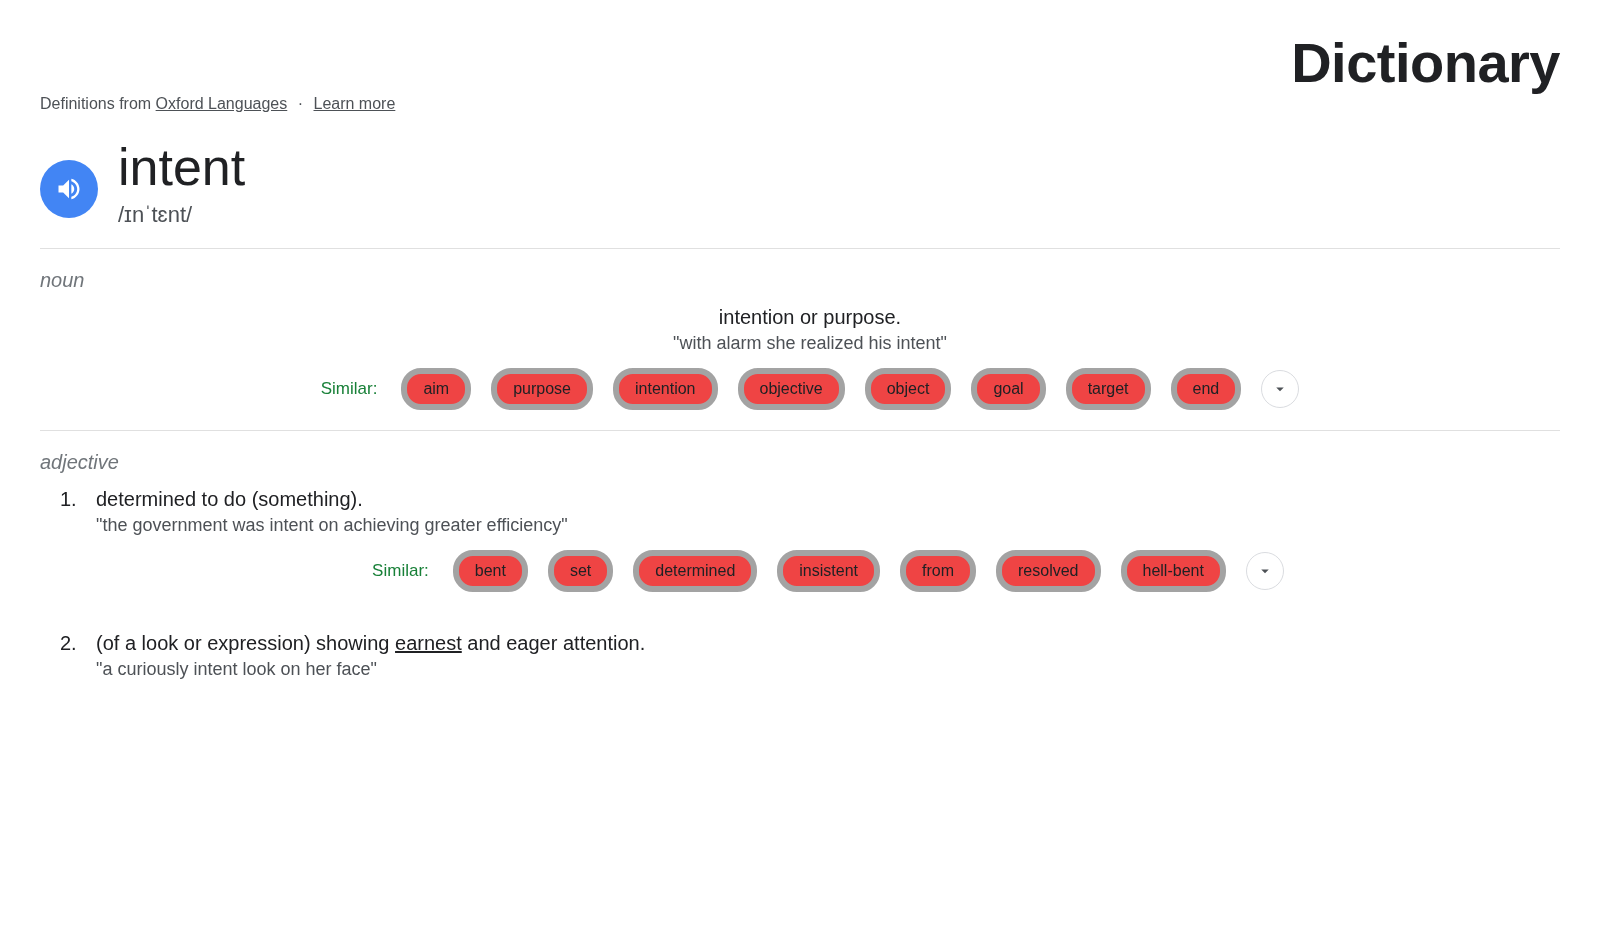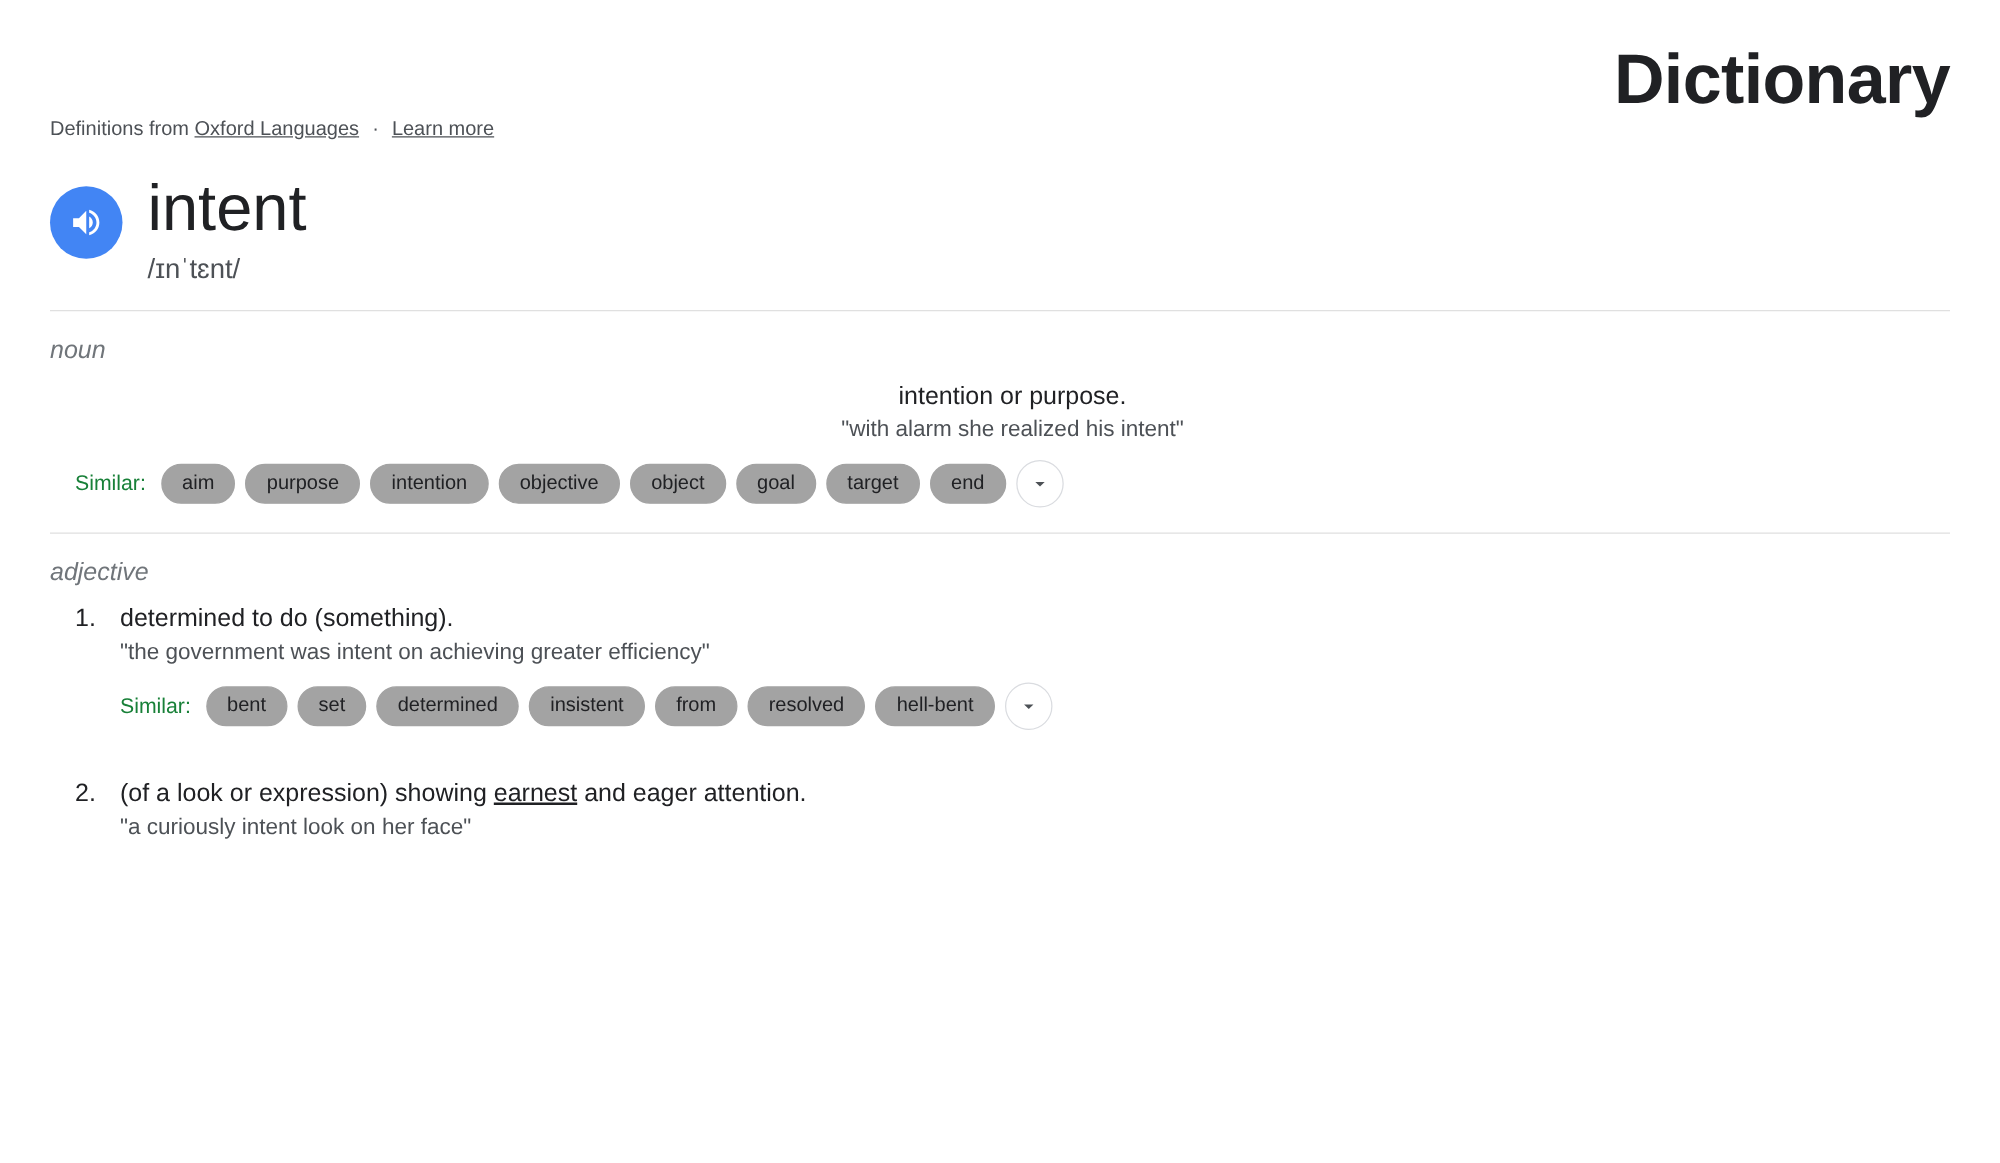--- a/index.html
+++ b/index.html
@@ -32,21 +32,21 @@
       cursor: pointer;
     }
 
     .subtitle .separator {
       margin: 0 6px;
       color: #4d5156;
     }
 
     .word-header {
       display: flex;
-      align-items: flex-start;
+      align-items: center;
       gap: 20px;
       margin-bottom: 20px;
     }
 
     .audio-btn {
       width: 58px;
       height: 58px;
       border-radius: 50%;
       background: #4285f4;
       border: none;
@@ -113,41 +113,42 @@
     .def-example {
       font-size: 18px;
       color: #4d5156;
       margin-top: 4px;
     }
 
     .similar-row {
       display: flex;
       align-items: center;
       flex-wrap: wrap;
-      gap: 8px;
+      gap: 20px;
       margin-top: 14px;
       margin-bottom: 20px;
+      justify-content: center;
     }
 
     .similar-label {
       font-size: 17px;
       color: #188038;
       font-weight: 500;
       margin-right: 4px;
       white-space: nowrap;
     }
 
     .chip {
-      border: 1px solid #a3a3a3;
+      border: 6px solid #a3a3a3;
       border-radius: 20px;
       padding: 6px 16px;
       font-size: 16px;
       color: #202124;
       cursor: pointer;
-      background: #a3a3a3;
+      background: #ef4444;
       white-space: nowrap;
     }
 
     .expand-btn {
       border: 1px solid #dadce0;
       border-radius: 50%;
       width: 38px;
       height: 38px;
       background: #fff;
       cursor: pointer;

